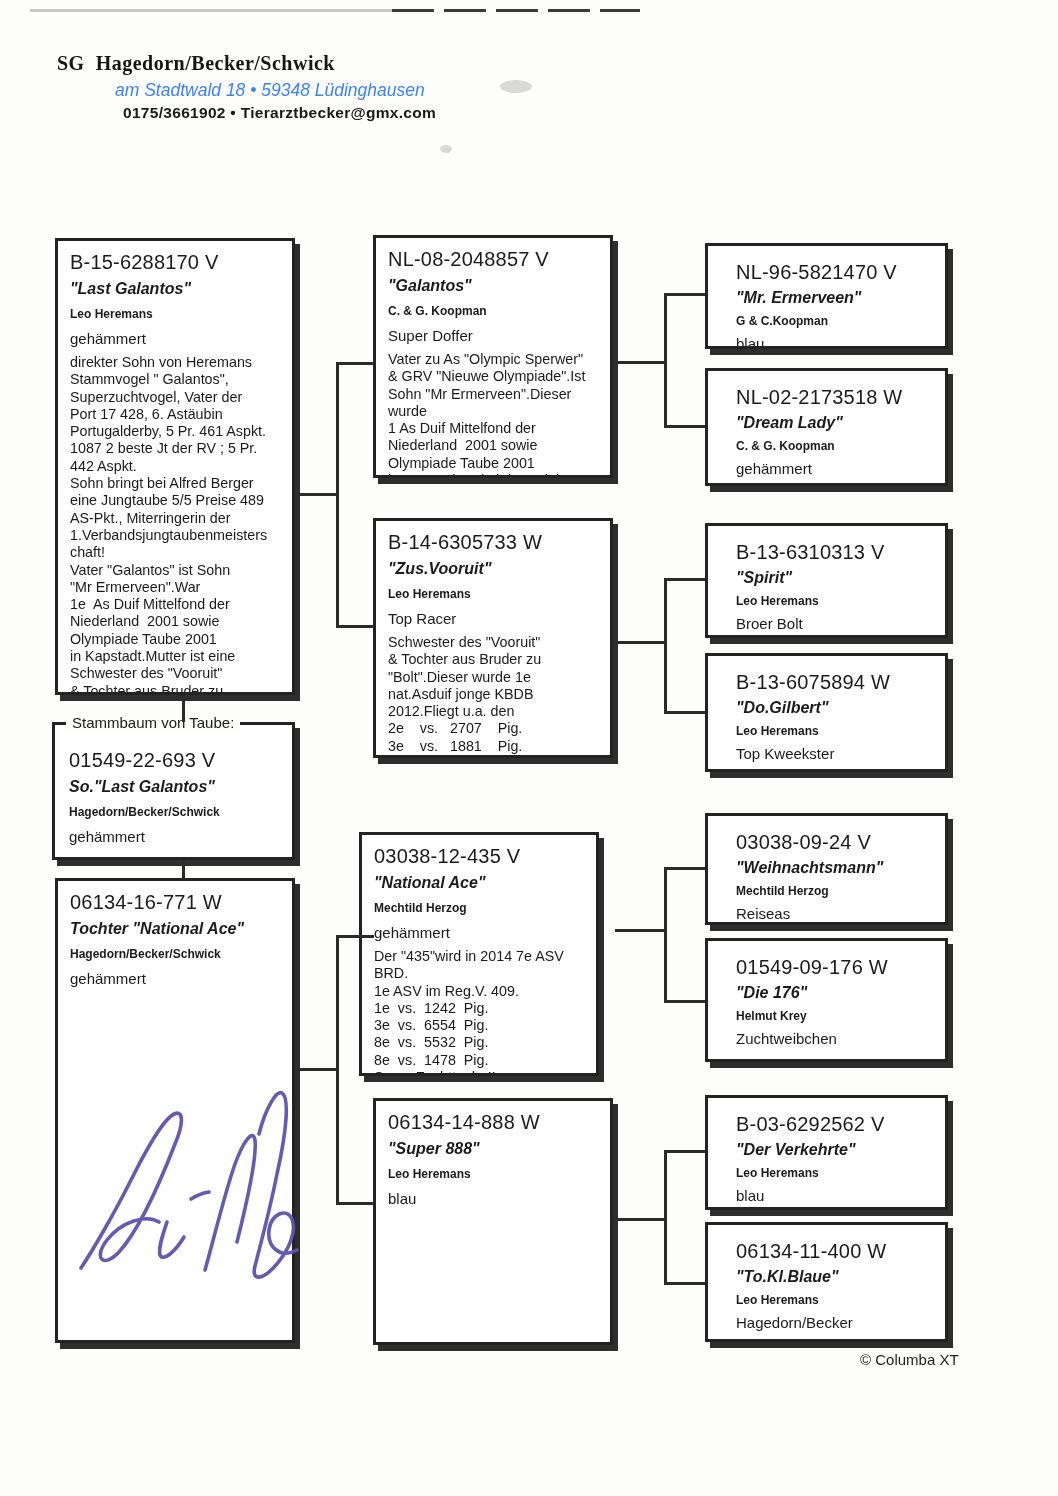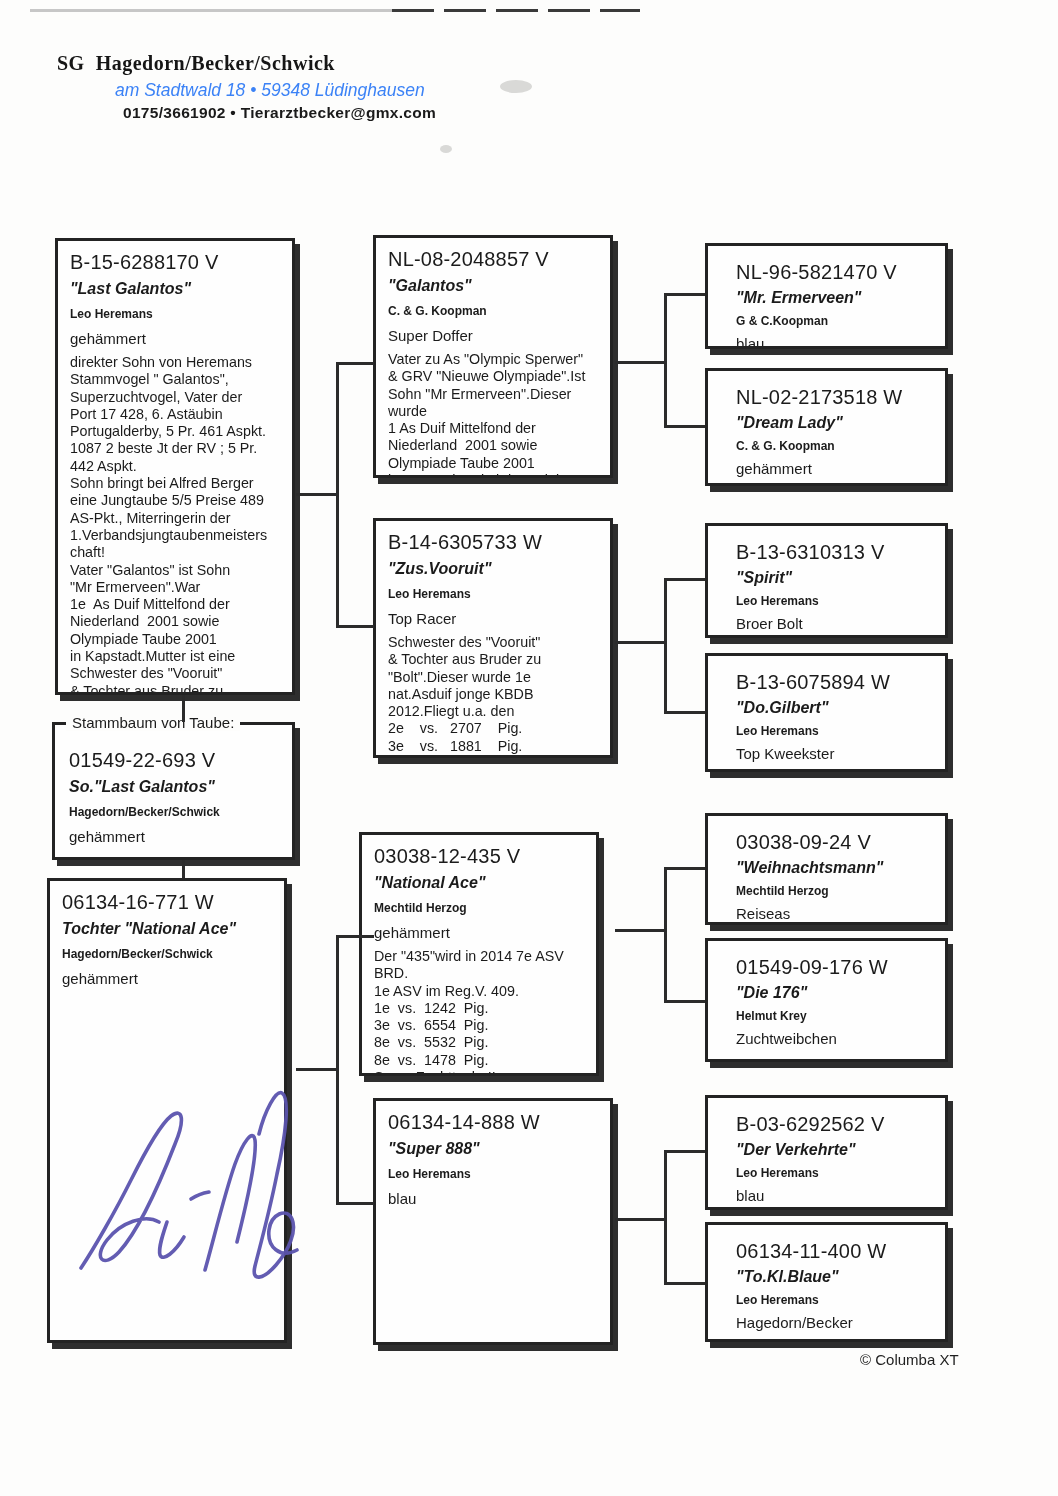--- a/index.html
+++ b/index.html
@@ -88,21 +88,21 @@
   </div>
 
   <div class="pbox subject" style="left:52px;top:722px;width:243px;height:138px;overflow:visible;">
     <span class="legend">Stammbaum von Taube:</span>
     <div class="ring">01549-22-693 V</div>
     <div class="pname">So."Last Galantos"</div>
     <div class="breeder">Hagedorn/Becker/Schwick</div>
     <div class="pcolor">gehämmert</div>
   </div>
 
-  <div class="pbox" style="left:47px;top:878px;width:240px;height:465px;">
+  <div class="pbox" style="left:55px;top:878px;width:240px;height:465px;">
     <div class="ring">06134-16-771 W</div>
     <div class="pname">Tochter "National Ace"</div>
     <div class="breeder">Hagedorn/Becker/Schwick</div>
     <div class="pcolor">gehämmert</div>
   </div>
 
   <svg class="signature-svg" width="260" height="245" viewBox="0 0 260 245">
     <g fill="none" stroke="#5b54ae" stroke-width="3.6" stroke-linecap="round" stroke-linejoin="round" opacity="0.95">
       <path d="M 18 196 C 30 178 52 140 68 108 C 82 80 98 52 108 44 C 120 35 122 48 112 72 C 98 108 76 158 56 180 C 40 197 30 186 44 168 C 58 150 82 142 96 150"></path>
       <path d="M 104 150 C 100 162 95 176 97 183 C 100 190 112 180 121 165"></path>

